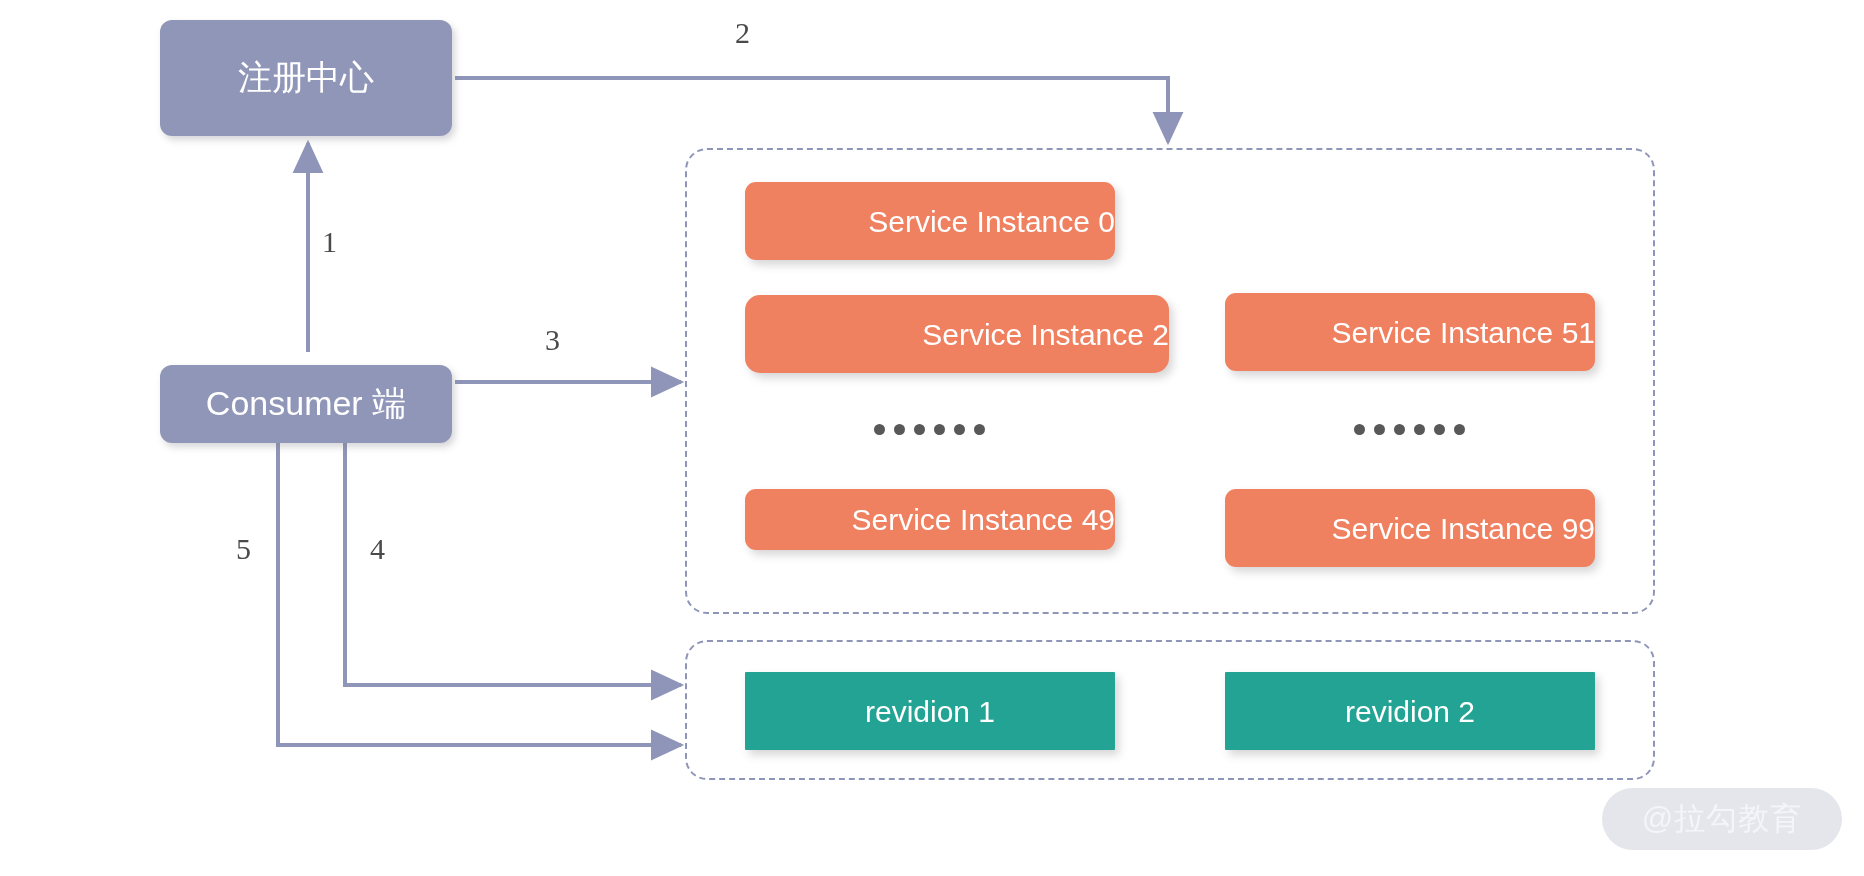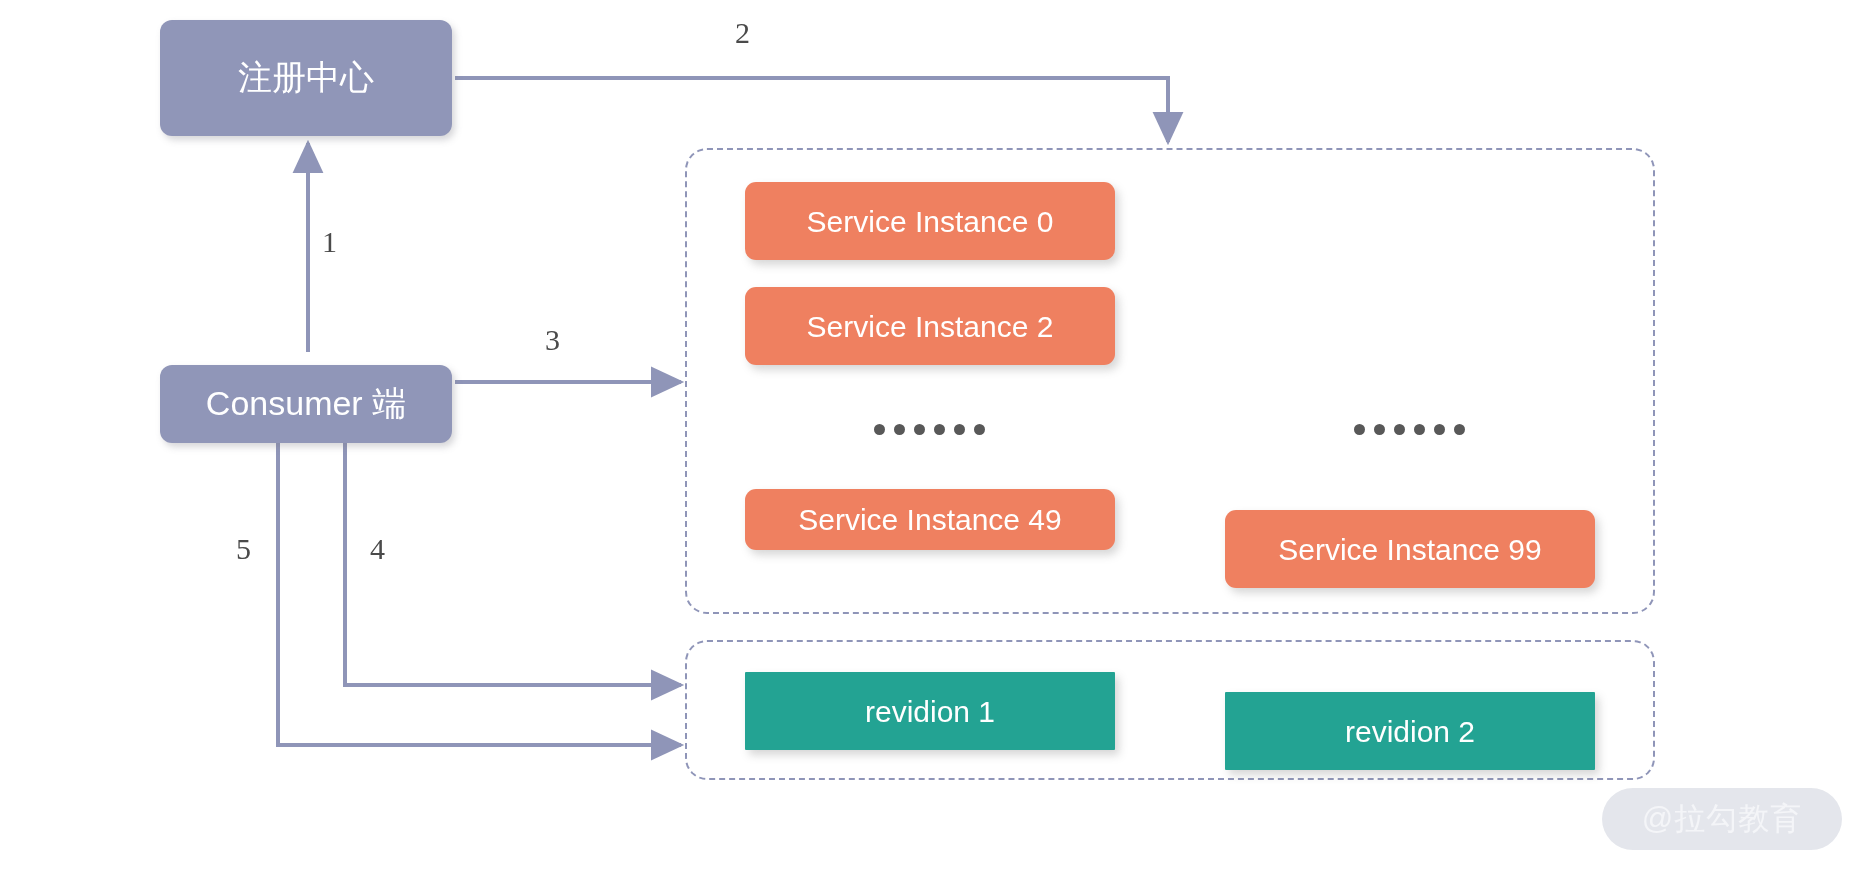--- a/index.html
+++ b/index.html
@@ -41,20 +41,21 @@
     background: #9096b8;
     border-radius: 12px;
     font-size: 34px;
     box-shadow: 3px 4px 7px rgba(120,120,130,0.30);
   }
   .node-orange {
     background: #ef8060;
     border-radius: 11px;
     font-size: 30px;
     box-shadow: 4px 5px 8px rgba(130,130,130,0.32);
+    justify-content: flex-end;
   }
   .node-teal {
     background: #23a393;
     border-radius: 1px;
     font-size: 30px;
     box-shadow: 4px 5px 8px rgba(130,130,130,0.32);
   }
 
   
   .group-box {
@@ -148,28 +149,31 @@
   <div class="node node-purple" style="left:160px; top:365px; width:292px; height:78px;">
     <span>Consumer 端</span>
   </div>
 
   <div class="group-box" style="left:685px; top:148px; width:970px; height:466px;">
   </div>
 
   <div class="node node-orange" style="left:745px; top:182px; width:370px; height:78px;">
     <span>Service Instance 0</span>
   </div>
-  <div class="node node-orange" style="left:745px; top:287px; width:370px; height:78px;">
+  <div class="node node-orange" style="left:745px; top:295px; width:424px; height:78px;border-radius:15px;">
     <span>Service Instance 2</span>
   </div>
   <div class="node node-orange" style="left:745px; top:489px; width:370px; height:61px;">
     <span>Service Instance 49</span>
   </div>
 
-  <div class="node node-orange" style="left:1225px; top:510px; width:370px; height:78px;">
+  <div class="node node-orange" style="left:1225px; top:293px; width:370px; height:78px;">
+    <span>Service Instance 51</span>
+  </div>
+  <div class="node node-orange" style="left:1225px; top:489px; width:370px; height:78px;">
     <span>Service Instance 99</span>
   </div>
 
   <div class="ellipsis" style="left:874px; top:424px;">
     <span></span>
     <span></span>
     <span></span>
     <span></span>
     <span></span>
     <span></span>
@@ -182,19 +186,19 @@
     <span></span>
     <span></span>
   </div>
 
   <div class="group-box" style="left:685px; top:640px; width:970px; height:140px;">
   </div>
 
   <div class="node node-teal" style="left:745px; top:672px; width:370px; height:78px;">
     <span>revidion 1</span>
   </div>
-  <div class="node node-teal" style="left:1225px; top:672px; width:370px; height:78px;margin-top:20px;">
+  <div class="node node-teal" style="left:1225px; top:672px; width:370px; height:78px;">
     <span>revidion 2</span>
   </div>
 
   <div class="watermark" style="left:1602px; top:788px; width:240px; height:62px;">@拉勾教育</div>
 
 </div>
 
 </body></html>

